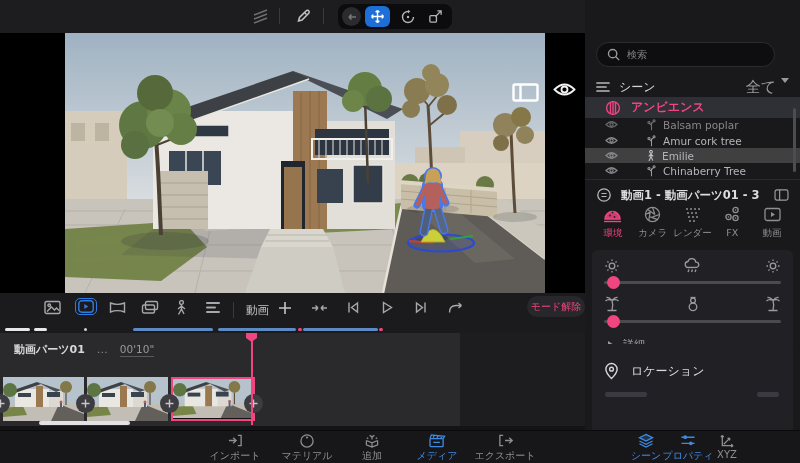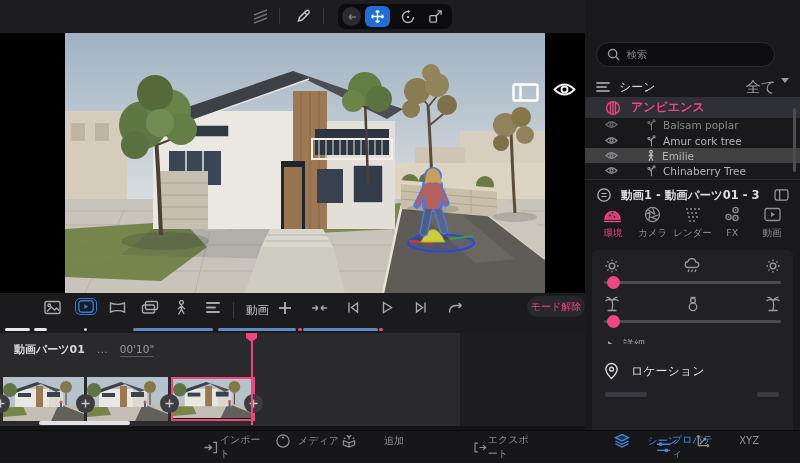--- a/index.html
+++ b/index.html
@@ -68,21 +68,21 @@
   .tl-dur { color:#9a9a9e; font-size:10.5px; border-bottom:1px solid #5a5a5e; padding-bottom:1px; }
   .thumb { position:absolute; top:44px; width:81px; height:44px; overflow:hidden; background:#111; }
   .thumb.sel { border:2.5px solid #f0457f; width:84px; height:44px; }
   .plusbtn { position:absolute; top:61px; width:19px; height:19px; border-radius:50%; background:#3c3c41; color:#c8c8cc; display:flex; align-items:center; justify-content:center; z-index:5;}
   .playhead-line { left:251px; top:333px; width:2px; height:92px; background:#f0457f; z-index:6; }
   .playhead-head { left:246px; top:333px; width:11px; height:9px; background:#f0457f; clip-path:polygon(0 0,100% 0,100% 55%,50% 100%,0 55%); z-index:7; }
   .hscroll { left:39px; top:421px; width:91px; height:4px; background:#e2e2e4; border-radius:2px; z-index:6;}
 
   
   .bottombar { left:0; top:430px; width:800px; height:33px; background:#17171a; border-top:1px solid #0a0a0c; z-index:10; }
-  .bbtn { position:absolute; top:2px; width:64px; display:flex; align-items:center; gap:1px; color:#8e8e93; font-size:10px;justify-content:space-between; }
+  .bbtn { position:absolute; top:2px; width:64px; display:flex; flex-direction:column; align-items:center; gap:1px; color:#8e8e93; font-size:10px; }
   .bbtn.blue { color:#3f8ae0; }
   .eye-vp { left:553px; top:48px; color:#f2f2f4; }
   .split-vp { left:512px; top:50px; color:#fff; }
 </style>
 </head>
 <body>
 
 <div id="root">
 
   <div class="abs topbar">
@@ -597,27 +597,34 @@
       <svg width="17" height="15" viewBox="0 0 17 16" fill="none" stroke="currentColor" stroke-width="1.4">
           <path d="M11,2.5 h3.5 v11 H11 M1.5,8 H9 M6,5 L9.2,8 L6,11"></path>
         </svg>
       <span>インポート</span>
     </div>
     <div class="bbtn" style="left:275px">
       <svg width="16" height="15" viewBox="0 0 16 16" fill="none" stroke="currentColor" stroke-width="1.4">
           <circle cx="8" cy="8.5" r="6.5"></circle>
           <circle cx="8" cy="4.8" r="1.1" fill="currentColor" stroke="none"></circle>
         </svg>
-      <span>メディア</span>
+      <span>マテリアル</span>
     </div>
     <div class="bbtn" style="left:340px">
       <svg width="18" height="15" viewBox="0 0 18 16" fill="none" stroke="currentColor" stroke-width="1.3">
           <path d="M3,8 L9,10.5 L15,8 M3,8 V12.5 L9,15 L15,12.5 V8 M9,10.5 V15 M9,7 V3 M9,4.5 L6.5,2.5 M9,4.5 L11.5,2.5 M5,6 l-1.5,-1 M13,6 l1.5,-1"></path>
         </svg>
       <span>追加</span>
+    </div>
+    <div class="bbtn blue" style="left:405px">
+      <svg width="19" height="15" viewBox="0 0 19 16" fill="none" stroke="currentColor" stroke-width="1.4">
+          <rect x="1.5" y="6" width="14" height="8.5" rx="1"></rect>
+          <path d="M1.5,6 L3,2 L17,3.5 L15.5,6 M6,2.5 L5,5 M10,3 L9,5.5 M14,3.4 L13,5.8 M5,10 h7"></path>
+        </svg>
+      <span>メディア</span>
     </div>
     <div class="bbtn" style="left:473px">
       <svg width="17" height="15" viewBox="0 0 17 16" fill="none" stroke="currentColor" stroke-width="1.4">
           <path d="M6,2.5 H2.5 v11 H6 M8,8 H15.5 M12.5,5 L15.7,8 L12.5,11"></path>
         </svg>
       <span>エクスポート</span>
     </div>
 
     <div class="bbtn blue" style="left:614px">
       <svg width="16" height="15" viewBox="0 0 16 16" fill="none" stroke="currentColor" stroke-width="1.4">

